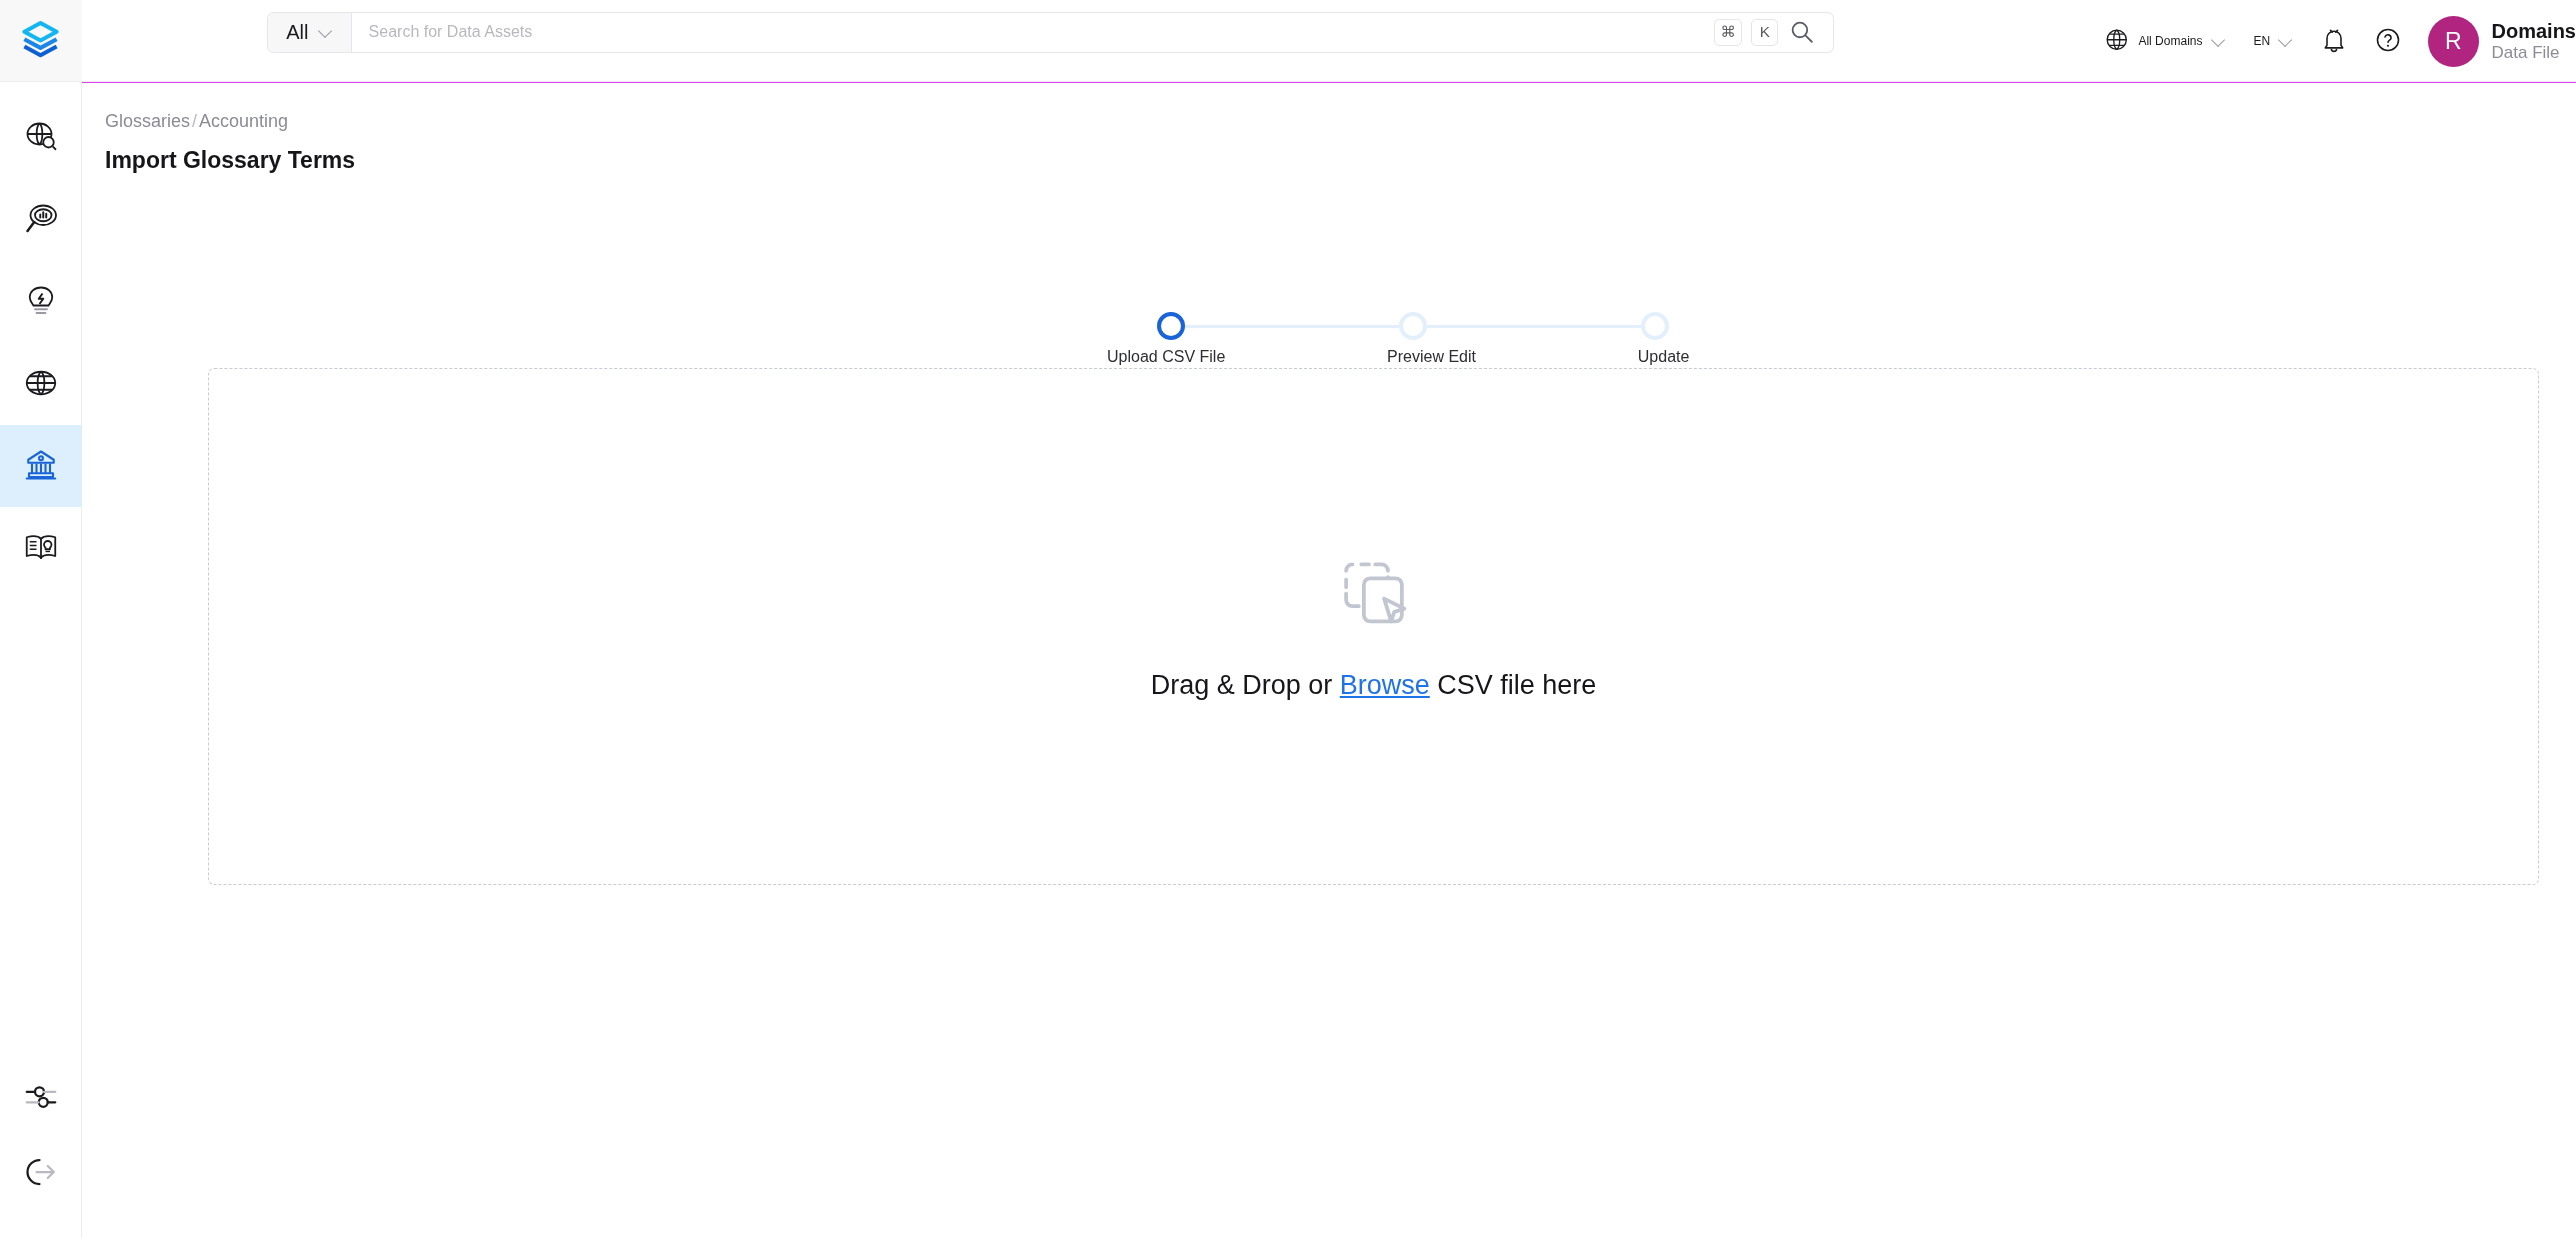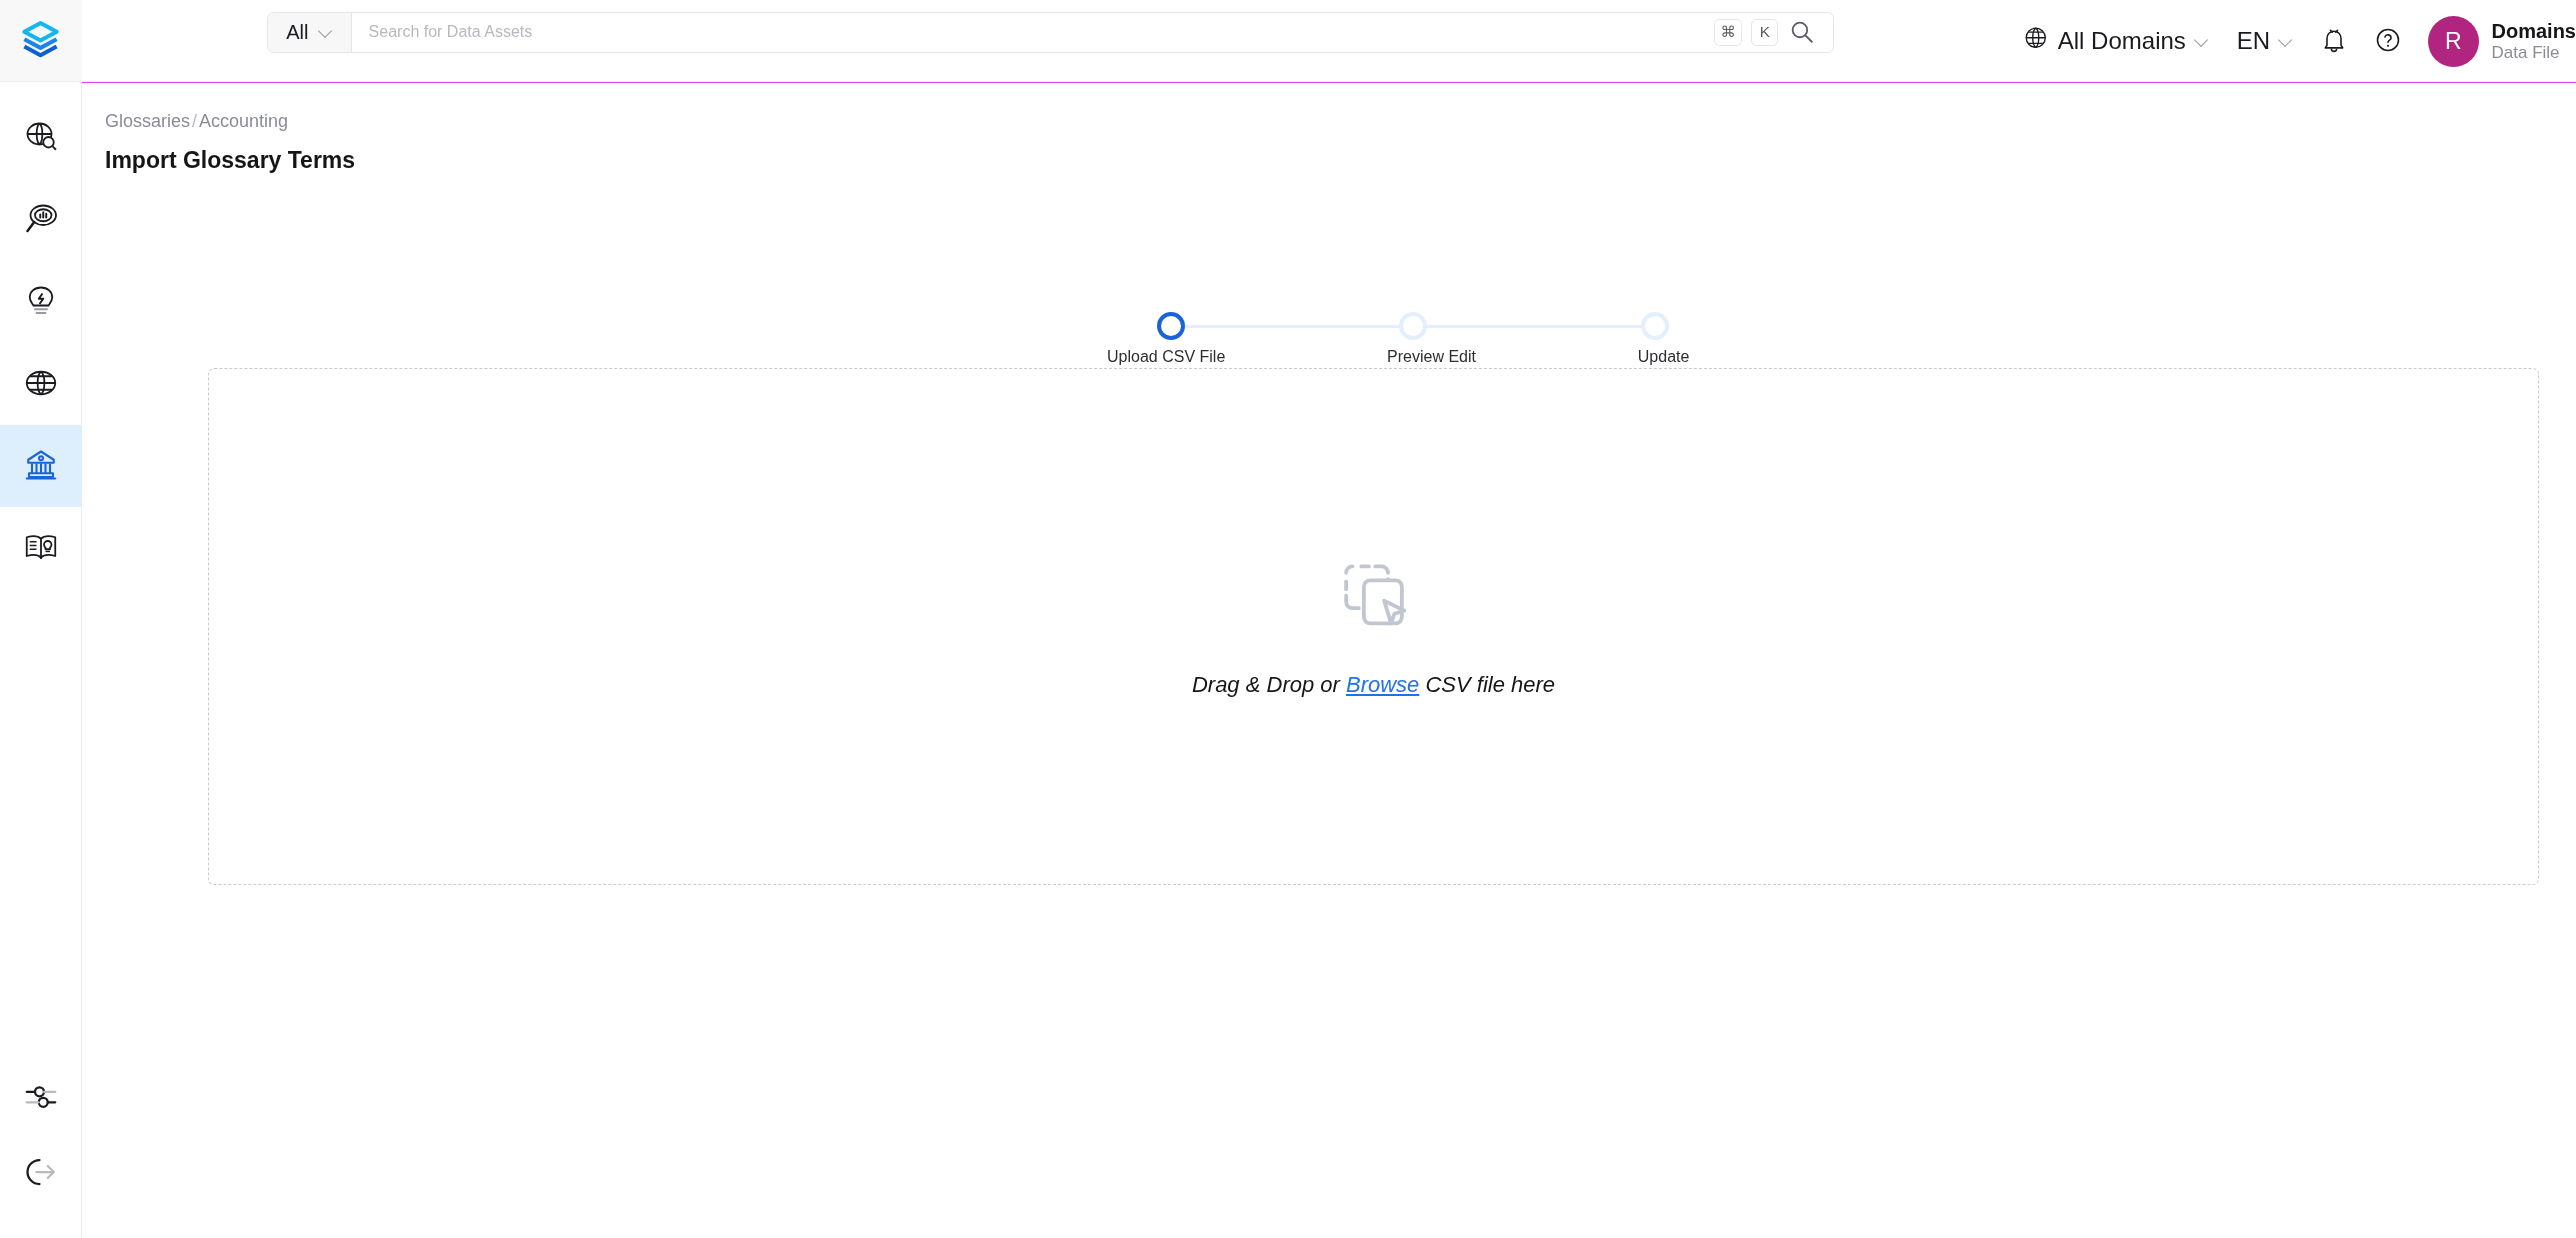--- a/index.html
+++ b/index.html
@@ -85,21 +85,21 @@
   }
   .search-go { width: 29px; height: 29px; display:flex; align-items:center; justify-content:center; cursor:pointer; }
 
   .header-right {
     position: absolute; right: 0; top: 0; height: 82px;
     display: flex; align-items: center; gap: 0;
     padding-right: 0;
   }
   .hdr-btn {
     display: flex; align-items: center; gap: 9px;
-    font-size: 24px; color: #1b1b1f; cursor: pointer;
+    font-size: 12px; color: #1b1b1f; cursor: pointer;
     padding: 0 14px; height: 82px;
   }
   .hdr-icon-btn {
     width: 54px; height: 82px; display:flex; align-items:center; justify-content:center;
     cursor: pointer;
   }
   .user-block { display: flex; align-items: center; gap: 12.7px; padding-left: 12.7px; cursor: pointer; }
   .avatar {
     width: 51px; height: 51px; border-radius: 50%;
     background: #b1247f;
@@ -155,21 +155,21 @@
   
   .dropzone {
     position: absolute; left: 126px; top: 285px;
     width: 2331px; height: 517px;
     border: 1.9px dashed #c9cbd4; border-radius: 6.4px;
     display: flex; flex-direction: column;
     align-items: center; justify-content: center;
     cursor: pointer; background: #fff;
   }
   .drop-icon { margin-bottom: 39px; }
-  .drop-text { font-size: 22px; color: #16161a; font-style: italic; }
+  .drop-text { font-size: 27px; color: #16161a; }
   .drop-link { color: #1e73e8; text-decoration: underline; cursor: pointer; }
 </style>
 </head>
 <body>
 
 <div class="app">
 
   <div class="sidebar">
 
     <div class="logo-cell">

